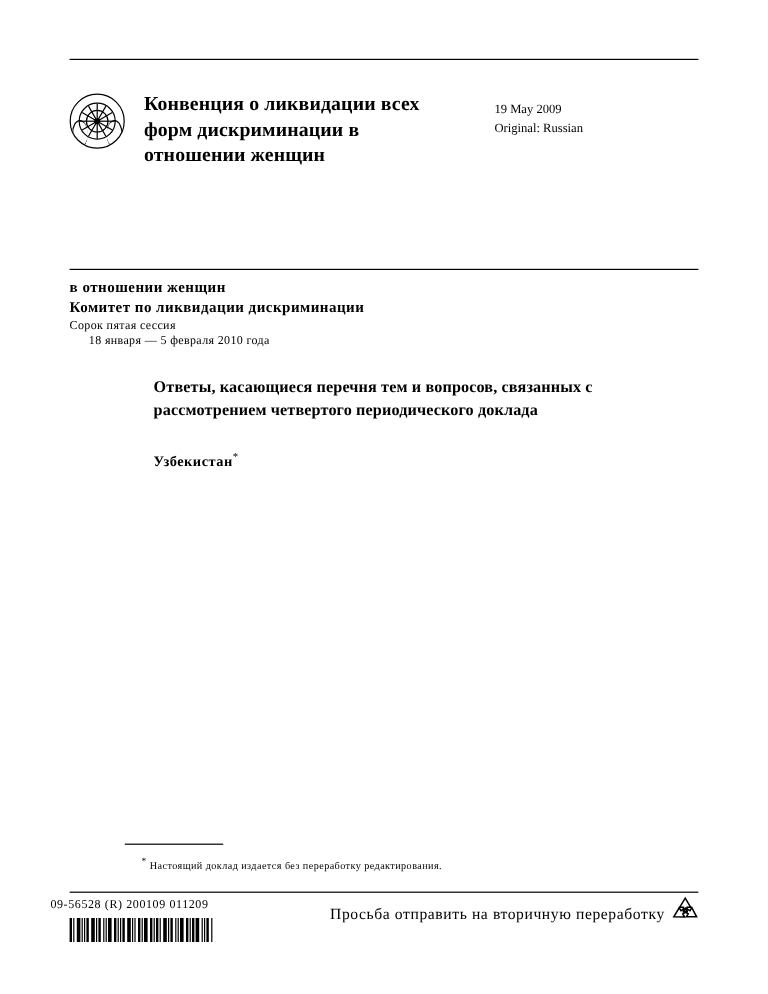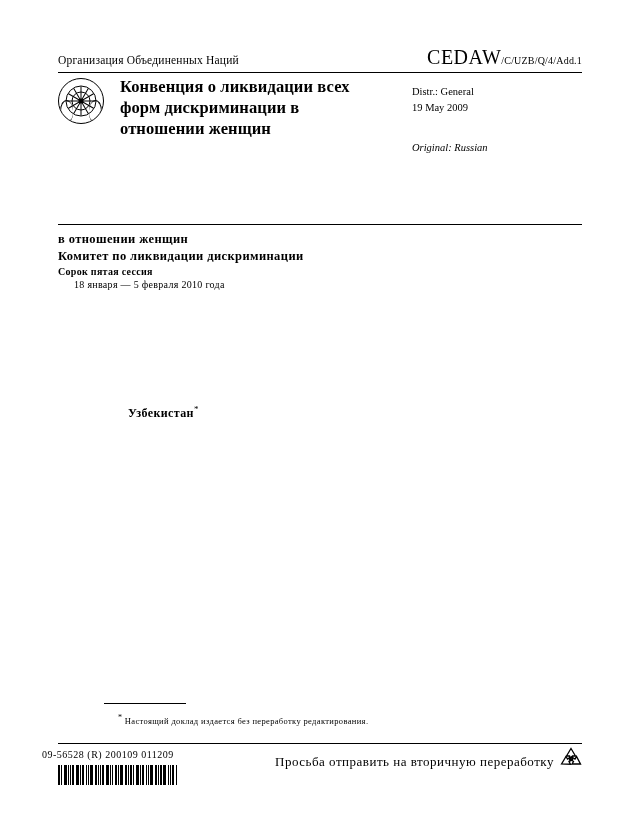--- a/index.html
+++ b/index.html
@@ -147,22 +147,21 @@
     max-width: 250px;
   }
   .distr-cell {
     width: 170px;
     padding-top: 12px;
     padding-left: 6px;
     font-size: 10.5px;
     line-height: 1.5;
   }
   .distr-cell .orig {
-    margin-top: 24px;
-    font-style: italic;
+    margin-top: 0;
   }
 
   
   .rule-mid {
     position: absolute;
     left: 58px;
     top: 224px;
     width: 524px;
     border-top: 1.2px solid #000;
   }
@@ -181,21 +180,21 @@
     line-height: 1.35;
   }
   .committee .c-line3 {
     font-size: 10.5px;
     font-weight: bold;
     letter-spacing: 0.3px;
     margin-top: 2px;
   }
   .committee .c-line4 {
     font-size: 10px;
-    font-weight: bold;
+    font-weight: normal;
     letter-spacing: 0.3px;
     margin-top: 1px;
   }
   .committee .c-line5 {
     font-size: 10px;
     letter-spacing: 0.3px;
     margin-top: 2px;
     margin-left: 16px;
   }
 
@@ -212,21 +211,20 @@
     line-height: 1.42;
     letter-spacing: 0.1px;
   }
   .country {
     position: absolute;
     left: 128px;
     top: 375px;
     font-size: 12px;
     font-weight: bold;
     letter-spacing: 0.4px;
-    margin-top: 29px;
   }
   .country .star {
     font-size: 9px;
     vertical-align: super;
     font-weight: normal;
   }
 
   
   .footnote-rule {
     position: absolute;
@@ -290,26 +288,20 @@
     width: 26px;
     height: 24px;
   }
 </style>
 </head>
 <body>
 
 <div class="page">
 
   <div class="header">
-    <div class="header-top">
-      <div class="org-name">Организация Объединенных Наций</div>
-      <div class="symbol">
-        <span class="sym-main">CEDAW</span><span class="sym-sub">/C/UZB/Q/4/Add.1</span>
-      </div>
-    </div>
     <div class="rule-top"></div>
   </div>
 
   <div class="title-row">
     <div class="emblem-cell">
       <div class="emblem">
         <div class="wreath-l"></div>
         <div class="wreath-r"></div>
         <div class="inner"></div>
         <div class="inner2"></div>
@@ -319,35 +311,37 @@
         <div class="spoke" style="transform:translate(-50%,-50%) rotate(90deg)"></div>
         <div class="spoke" style="transform:translate(-50%,-50%) rotate(120deg)"></div>
         <div class="spoke" style="transform:translate(-50%,-50%) rotate(150deg)"></div>
         <div class="center-dot"></div>
       </div>
     </div>
     <div class="title-cell">
       <div class="doc-title">Конвенция о ликвидации всех форм дискриминации в отношении женщин</div>
     </div>
     <div class="distr-cell">
-      <div>Distr.: General</div>
       <div>19 May 2009</div>
       <div class="orig">Original: Russian</div>
     </div>
   </div>
 
   <div class="rule-mid"></div>
 
   <div class="committee">
     <div class="c-line1">в отношении женщин</div>
     <div class="c-line1">Комитет по ликвидации дискриминации</div>
     <div class="c-line4">Сорок пятая сессия</div>
     <div class="c-line5">18 января — 5 февраля 2010 года</div>
   </div>
 
+  <div class="main-heading">
+    <div class="mh-text">Ответы, касающиеся перечня тем и вопросов, связанных с рассмотрением четвертого периодического доклада</div>
+  </div>
   <div class="country">
     <span>Узбекистан</span><span class="star">*</span>
   </div>
 
   <div class="footnote-rule"></div>
   <div class="footnote">
     <span class="fn-star">*</span>
     <span>Настоящий доклад издается без переработку редактирования.</span>
   </div>
 

